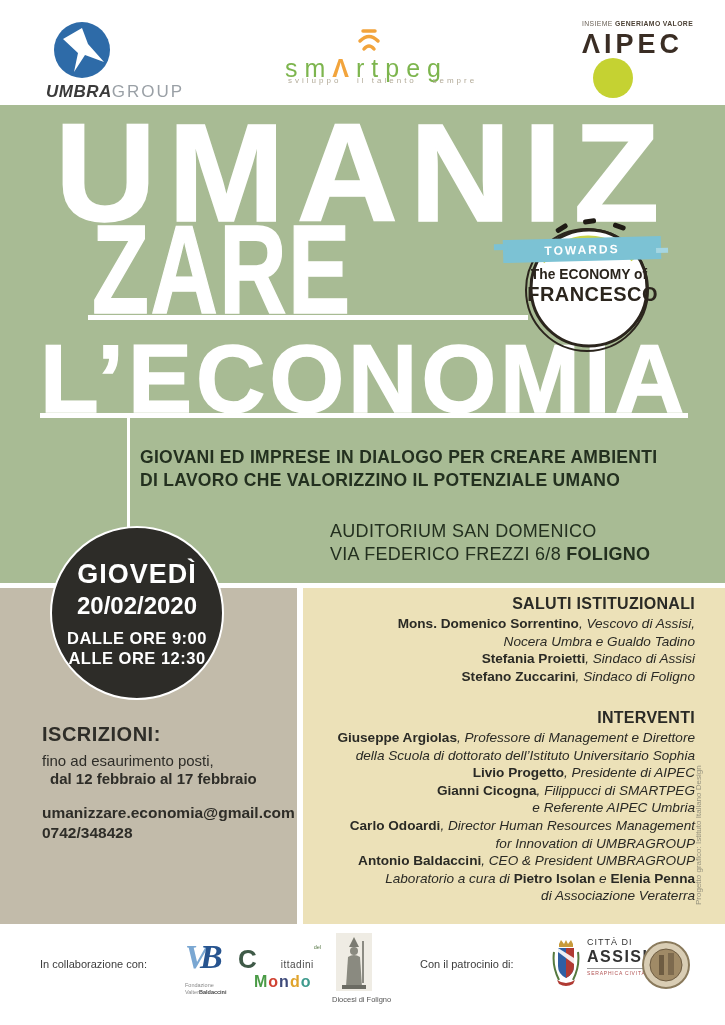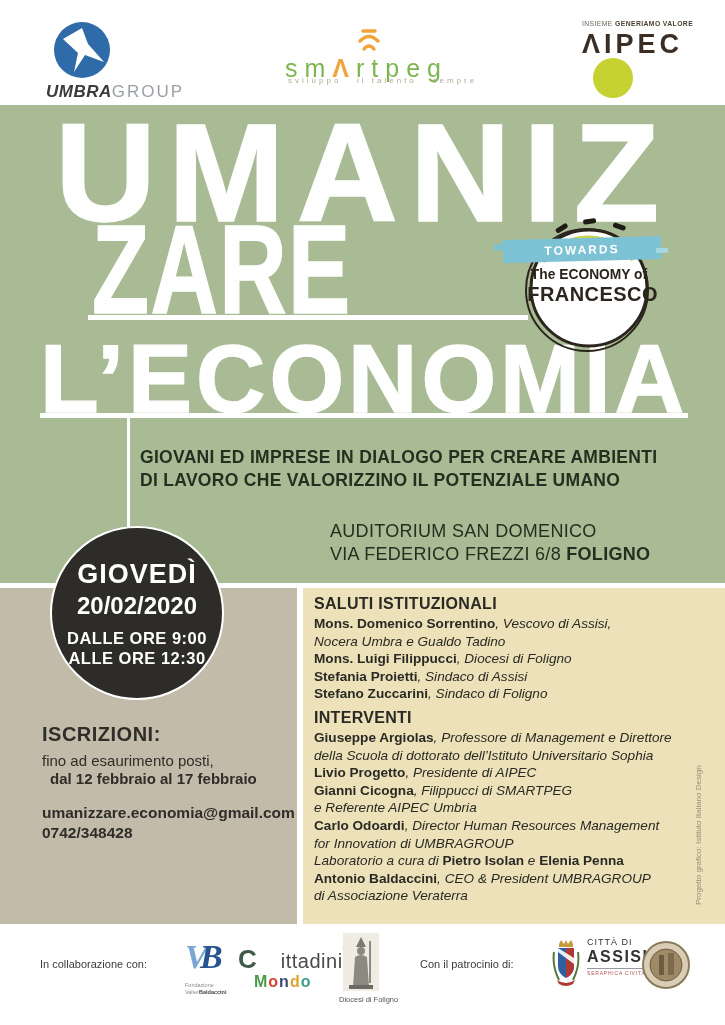--- a/index.html
+++ b/index.html
@@ -63,33 +63,33 @@
   .dc-gap{height:8px;}
 
   
   .reg{color:var(--text-dark);z-index:2;white-space:nowrap;}
   .reg-title{font-size:20px;font-weight:700;letter-spacing:.5px;margin-top:7px;}
   .reg-note{font-size:15px;}
   .reg-bold{font-size:15px;font-weight:700;}
   .reg-contact{font-size:15.5px;font-weight:700;}
 
   
-  .prog{left:314px;width:395px;color:#2a2a25;z-index:2;}
+  .prog{left:300px;width:395px;color:#2a2a25;z-index:2;text-align:right;}
   .prog-title{font-size:16px;font-weight:700;letter-spacing:.3px;margin-bottom:2px;}
   .rl{font-size:13.6px;line-height:17.6px;white-space:nowrap;}
   .seg-b{font-weight:700;}
   .seg-i{font-style:italic;}
 
   
   .foot-label{font-size:11px;color:var(--footer-text);z-index:2;white-space:nowrap;}
   .fvb-cap{font-size:5.5px;color:#8a8a8a;line-height:7px;text-align:left;white-space:nowrap;}
   .fvb-cap .b{font-weight:700;color:#444;}
   .cdm-row1{white-space:nowrap;color:#4a4a4a;}
   .cdm-c{font-size:26px;font-weight:700;color:#3f5a48;}
-  .cdm-rest{font-size:20px;letter-spacing:.5px;padding-left:24px;}
+  .cdm-rest{font-size:10px;letter-spacing:.5px;padding-left:24px;}
   .cdm-del{font-size:5.5px;color:#5a7a4a;vertical-align:top;}
   .cdm-mondo{font-size:16px;font-weight:700;letter-spacing:1px;margin-left:16px;margin-top:-2px;white-space:nowrap;}
   .dio-cap{font-size:7.5px;color:#555;white-space:nowrap;}
   .assisi-txt{line-height:1;color:#333;}
   .assisi-l1{font-size:9px;letter-spacing:1px;}
   .assisi-l2{font-size:16px;font-weight:700;letter-spacing:1.5px;margin-top:2px;}
   .assisi-rule{width:58px;height:1px;background:#999;margin:3px 0 2px;}
   .assisi-l3{font-size:5px;letter-spacing:.8px;color:#b05050;}
   .credits{left:694px;top:655px;height:250px;writing-mode:vertical-rl;transform:rotate(180deg);
            font-size:8px;color:#93907c;z-index:2;white-space:nowrap;}
@@ -180,37 +180,36 @@
   <div class="abs reg reg-note" style="left:42px;top:752px;">fino ad esaurimento posti,</div>
   <div class="abs reg reg-bold" style="left:42px;top:770px;margin-left:8px;">dal 12 febbraio al 17 febbraio</div>
   <div class="abs reg reg-contact" style="left:42px;top:804px;">umanizzare.economia@gmail.com</div>
   <div class="abs reg reg-contact" style="left:42px;top:824px;">0742/348428</div>
 
   <div class="abs prog" style="top:595px;">
     <div class="prog-title">SALUTI ISTITUZIONALI</div>
     <div>
         <div class="rl"><span class="seg-b">Mons. Domenico Sorrentino</span><span class="seg-i">, Vescovo di Assisi,</span></div>
         <div class="rl"><span class="seg-i">Nocera Umbra e Gualdo Tadino</span></div>
-        <div class="rl"><span class="seg-b">Mons. Luigi Filippucci</span><span class="seg-i">, Diocesi di Foligno</span></div>
         <div class="rl"><span class="seg-b">Stefania Proietti</span><span class="seg-i">, Sindaco di Assisi</span></div>
         <div class="rl"><span class="seg-b">Stefano Zuccarini</span><span class="seg-i">, Sindaco di Foligno</span></div>
       </div>
   </div>
   <div class="abs prog" style="top:709px;">
     <div class="prog-title">INTERVENTI</div>
     <div>
         <div class="rl"><span class="seg-b">Giuseppe Argiolas</span><span class="seg-i">, Professore di Management e Direttore</span></div>
         <div class="rl"><span class="seg-i">della Scuola di dottorato dell’Istituto Universitario Sophia</span></div>
         <div class="rl"><span class="seg-b">Livio Progetto</span><span class="seg-i">, Presidente di AIPEC</span></div>
         <div class="rl"><span class="seg-b">Gianni Cicogna</span><span class="seg-i">, Filippucci di SMARTPEG</span></div>
         <div class="rl"><span class="seg-i">e Referente AIPEC Umbria</span></div>
         <div class="rl"><span class="seg-b">Carlo Odoardi</span><span class="seg-i">, Director Human Resources Management</span></div>
         <div class="rl"><span class="seg-i">for Innovation di UMBRAGROUP</span></div>
+        <div class="rl"><span class="seg-b">Antonio Baldaccini</span><span class="seg-i">, CEO &amp; President UMBRAGROUP</span></div>
         <div class="rl"><span class="seg-i">Laboratorio a cura di </span><span class="seg-b">Pietro Isolan</span><span class="seg-i"> e </span><span class="seg-b">Elenia Penna</span></div>
-        <div class="rl"><span class="seg-b">Antonio Baldaccini</span><span class="seg-i">, CEO &amp; President UMBRAGROUP</span></div>
         <div class="rl"><span class="seg-i">di Associazione Veraterra</span></div>
       </div>
   </div>
 
   <div class="abs credits">Progetto grafico: Istituto Italiano Design</div>
 
   <div class="abs foot-label" style="left:40px;top:958px;">In collaborazione con:</div>
 
   <div class="abs" style="left:185px;top:936px;width:46px;">
     <svg width="38" height="42" viewBox="0 0 38 42">
@@ -223,21 +222,21 @@
     </div>
   </div>
 
   <div class="abs" style="left:238px;top:944px;">
     <div class="cdm-row1">
       <span class="cdm-c">C</span><span class="cdm-rest">ittadini</span><span class="cdm-del">del</span>
     </div>
     <div class="cdm-mondo"><span style="color: rgb(74, 155, 70);">M</span><span style="color: rgb(208, 66, 50);">o</span><span style="color: rgb(62, 74, 122);">n</span><span style="color: rgb(224, 164, 44);">d</span><span style="color: rgb(63, 155, 142);">o</span></div>
   </div>
 
-  <div class="abs" style="left:332px;top:933px;width:44px;text-align:center;margin-left:7px;">
+  <div class="abs" style="left:332px;top:933px;width:44px;text-align:center;">
     <svg width="36" height="58" viewBox="0 0 36 58">
       <rect x="0" y="0" width="36" height="58" fill="#efece4"></rect>
       <path d="M18 4 L23 14 L13 14 Z" fill="#7b7b72"></path>
       <circle cx="18" cy="18" r="4" fill="#8a8a80"></circle>
       <path d="M10 54 L12 24 Q18 20 24 24 L26 54 Z" fill="#8a8a80"></path>
       <line x1="27" y1="8" x2="27" y2="50" stroke="#6b6b63" stroke-width="1.5"></line>
       <rect x="6" y="52" width="24" height="4" fill="#6b6b63"></rect>
     </svg>
     <div class="dio-cap">Diocesi di Foligno</div>
   </div>

